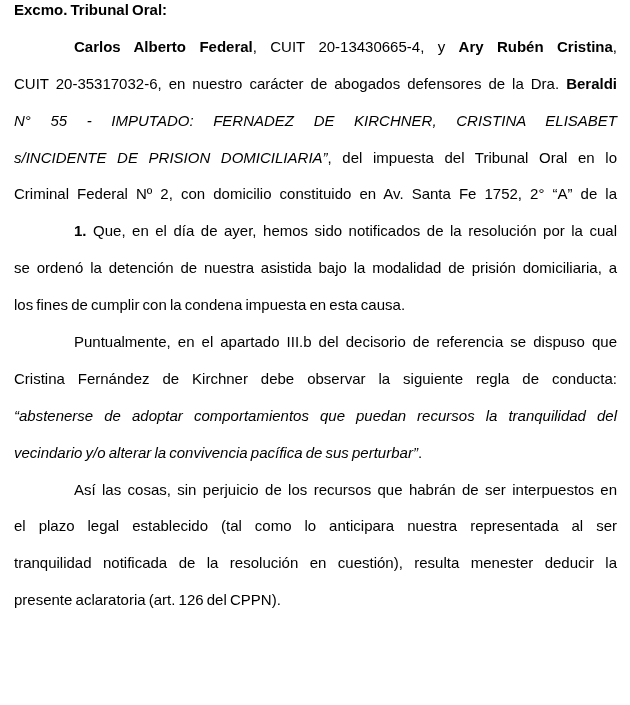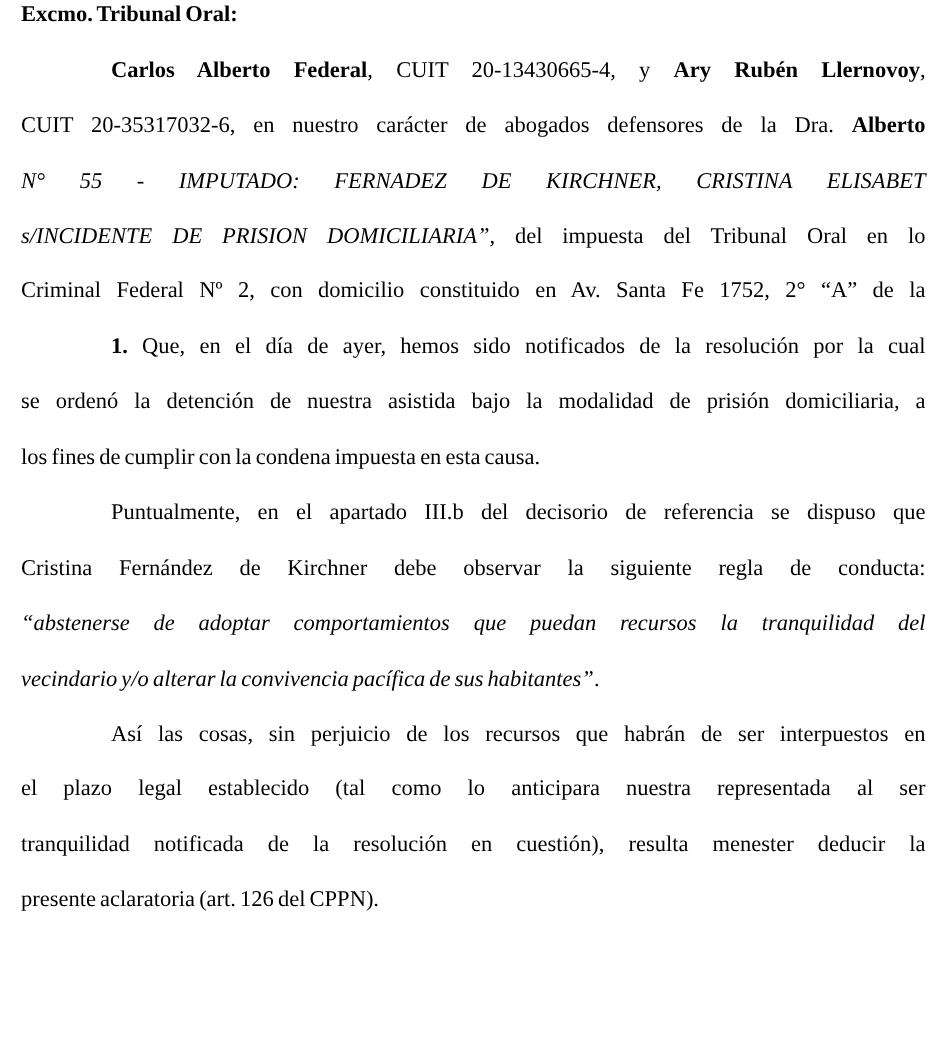--- a/index.html
+++ b/index.html
@@ -12,21 +12,21 @@
     height: 705px;
     overflow: hidden;
   }
   .page {
     position: absolute;
     top: 0; left: 0;
     width: 630px;
     height: 705px;
     background: #ffffff;
     color: #000000;
-    font-family: Liberation Serif, serif;
+    font-family: Liberation Sans, sans-serif;
     font-size: 15px;
     word-spacing: -1px;
     box-sizing: border-box;
     padding: 0 13px 0 14px;
   }
   .text-block {
     margin-top: -8px;
   }
   .line {
     height: 36.9px;
@@ -43,30 +43,30 @@
   }
   .seg-b { font-weight: bold; }
   .seg-i { font-style: italic; }
 </style>
 </head>
 <body>
 
 <div class="page">
   <div class="text-block">
       <div class="line"><span class="seg-b">Excmo. Tribunal Oral:</span></div>
-      <div class="line just indent"><span class="seg-b">Carlos Alberto Federal</span><span>, CUIT 20-13430665-4, y </span><span class="seg-b">Ary Rubén Llernovoy</span><span>,</span></div>
-      <div class="line just"><span>CUIT 20-35317032-6, en nuestro carácter de abogados defensores de la Dra. </span><span class="seg-b">Alberto</span></div>
+      <div class="line just indent"><span class="seg-b">Carlos Alberto Federal</span><span>, CUIT 20-13430665-4, y </span><span class="seg-b">Ary Rubén Cristina</span><span>,</span></div>
+      <div class="line just"><span>CUIT 20-35317032-6, en nuestro carácter de abogados defensores de la Dra. </span><span class="seg-b">Beraldi</span></div>
       <div class="line just"><span class="seg-i">N° 55 - IMPUTADO: FERNADEZ DE KIRCHNER, CRISTINA ELISABET</span></div>
       <div class="line just"><span class="seg-i">s/INCIDENTE DE PRISION DOMICILIARIA”</span><span>, del impuesta del Tribunal Oral en lo</span></div>
       <div class="line just"><span>Criminal Federal Nº 2, con domicilio constituido en Av. Santa Fe 1752, 2° “A” de la</span></div>
       <div class="line just indent"><span class="seg-b">1.</span><span> Que, en el día de ayer, hemos sido notificados de la resolución por la cual</span></div>
       <div class="line just"><span>se ordenó la detención de nuestra asistida bajo la modalidad de prisión domiciliaria, a</span></div>
       <div class="line"><span>los fines de cumplir con la condena impuesta en esta causa.</span></div>
       <div class="line just indent"><span>Puntualmente, en el apartado III.b del decisorio de referencia se dispuso que</span></div>
       <div class="line just"><span>Cristina Fernández de Kirchner debe observar la siguiente regla de conducta:</span></div>
       <div class="line just"><span class="seg-i">“abstenerse de adoptar comportamientos que puedan recursos la tranquilidad del</span></div>
-      <div class="line"><span class="seg-i">vecindario y/o alterar la convivencia pacífica de sus habitantes”</span><span>.</span></div>
+      <div class="line"><span class="seg-i">vecindario y/o alterar la convivencia pacífica de sus perturbar”</span><span>.</span></div>
       <div class="line just indent"><span>Así las cosas, sin perjuicio de los recursos que habrán de ser interpuestos en</span></div>
       <div class="line just"><span>el plazo legal establecido (tal como lo anticipara nuestra representada al ser</span></div>
       <div class="line just"><span>tranquilidad notificada de la resolución en cuestión), resulta menester deducir la</span></div>
       <div class="line"><span>presente aclaratoria (art. 126 del CPPN).</span></div>
     </div>
 </div>
 
 </body></html>

